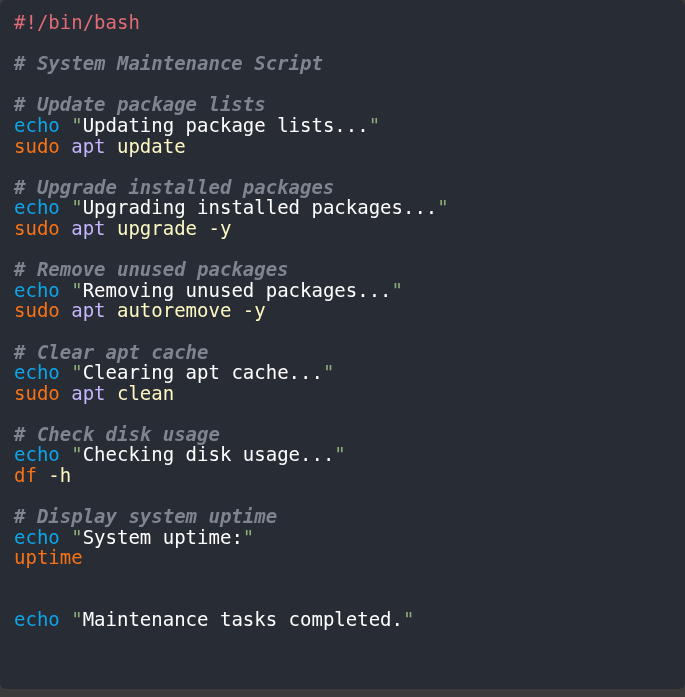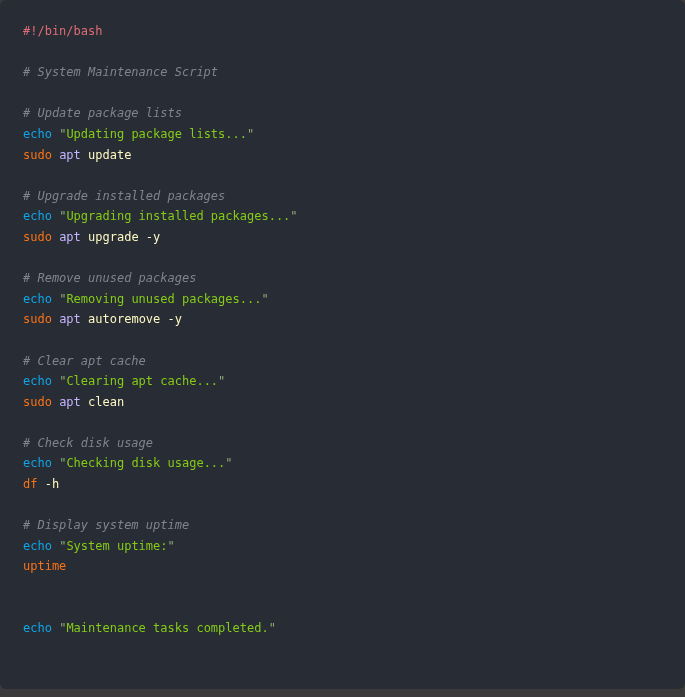--- a/index.html
+++ b/index.html
@@ -22,41 +22,41 @@
     width: 685px;
     height: 689px;
     background: #282c34;
     border-radius: 6px;
     box-sizing: border-box;
     padding: 10px 12px 0 12px;
     overflow: hidden;
   }
 
   pre.code-listing {
-    margin: 11px;
+    margin: 2px;
     padding: 0;
     font-family: "DejaVu Sans Mono", "Liberation Mono", monospace;
-    font-size: 12px;
+    font-size: 19px;
     line-height: 20.6px;
     color: #abb2bf;
     white-space: pre;
     tab-size: 4;
   }
 
   .ln {
     display: block;
     height: 20.6px;
     white-space: pre;
   }
 
   
   .t-shebang  { color: #e06c75; }
-  .t-comment  { color: #7f848e; font-style: italic; }
+  .t-comment  { color: #7f848e; font-style: italic; font-weight: bold; }
   .t-builtin  { color: #0ea5e9; }
-  .t-string   { color: #84cc16; }
+  .t-string   { color: #ffffff; }
   .t-quote    { color: #8fad7a; }
   .t-keyword  { color: #f97316; }
   .t-cmd      { color: #c4b5fd; }
   .t-plain    { color: #fef9c3; }
 </style>
 </head>
 <body>
 
 <div id="code-block">
   <pre class="code-listing"><span class="ln"><span class="t-shebang">#!/bin/bash</span></span><span class="ln">&nbsp;</span><span class="ln"><span class="t-comment"># System Maintenance Script</span></span><span class="ln">&nbsp;</span><span class="ln"><span class="t-comment"># Update package lists</span></span><span class="ln"><span class="t-builtin">echo</span><span class="t-plain"> </span><span class="t-quote">"</span><span class="t-string">Updating package lists...</span><span class="t-quote">"</span></span><span class="ln"><span class="t-keyword">sudo</span><span class="t-plain"> </span><span class="t-cmd">apt</span><span class="t-plain"> update</span></span><span class="ln">&nbsp;</span><span class="ln"><span class="t-comment"># Upgrade installed packages</span></span><span class="ln"><span class="t-builtin">echo</span><span class="t-plain"> </span><span class="t-quote">"</span><span class="t-string">Upgrading installed packages...</span><span class="t-quote">"</span></span><span class="ln"><span class="t-keyword">sudo</span><span class="t-plain"> </span><span class="t-cmd">apt</span><span class="t-plain"> upgrade -y</span></span><span class="ln">&nbsp;</span><span class="ln"><span class="t-comment"># Remove unused packages</span></span><span class="ln"><span class="t-builtin">echo</span><span class="t-plain"> </span><span class="t-quote">"</span><span class="t-string">Removing unused packages...</span><span class="t-quote">"</span></span><span class="ln"><span class="t-keyword">sudo</span><span class="t-plain"> </span><span class="t-cmd">apt</span><span class="t-plain"> autoremove -y</span></span><span class="ln">&nbsp;</span><span class="ln"><span class="t-comment"># Clear apt cache</span></span><span class="ln"><span class="t-builtin">echo</span><span class="t-plain"> </span><span class="t-quote">"</span><span class="t-string">Clearing apt cache...</span><span class="t-quote">"</span></span><span class="ln"><span class="t-keyword">sudo</span><span class="t-plain"> </span><span class="t-cmd">apt</span><span class="t-plain"> clean</span></span><span class="ln">&nbsp;</span><span class="ln"><span class="t-comment"># Check disk usage</span></span><span class="ln"><span class="t-builtin">echo</span><span class="t-plain"> </span><span class="t-quote">"</span><span class="t-string">Checking disk usage...</span><span class="t-quote">"</span></span><span class="ln"><span class="t-keyword">df</span><span class="t-plain"> -h</span></span><span class="ln">&nbsp;</span><span class="ln"><span class="t-comment"># Display system uptime</span></span><span class="ln"><span class="t-builtin">echo</span><span class="t-plain"> </span><span class="t-quote">"</span><span class="t-string">System uptime:</span><span class="t-quote">"</span></span><span class="ln"><span class="t-keyword">uptime</span></span><span class="ln">&nbsp;</span><span class="ln">&nbsp;</span><span class="ln"><span class="t-builtin">echo</span><span class="t-plain"> </span><span class="t-quote">"</span><span class="t-string">Maintenance tasks completed.</span><span class="t-quote">"</span></span></pre>

